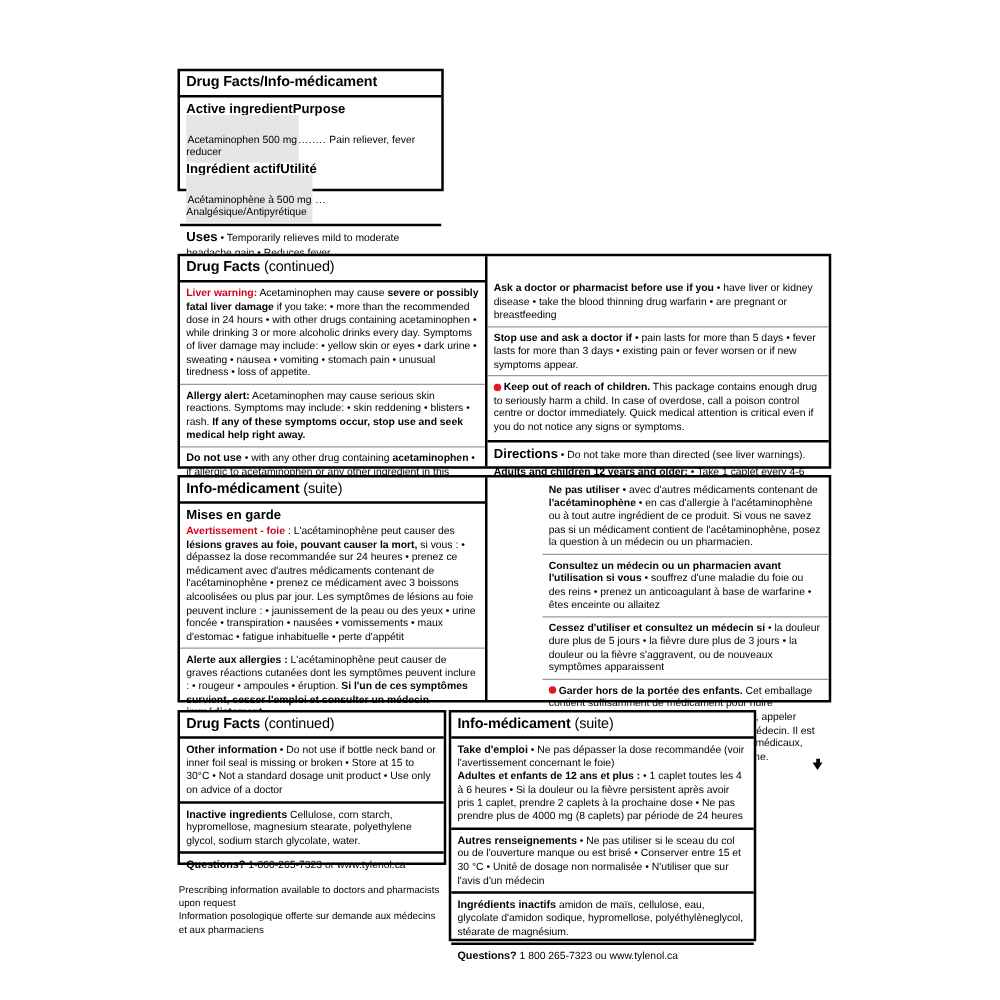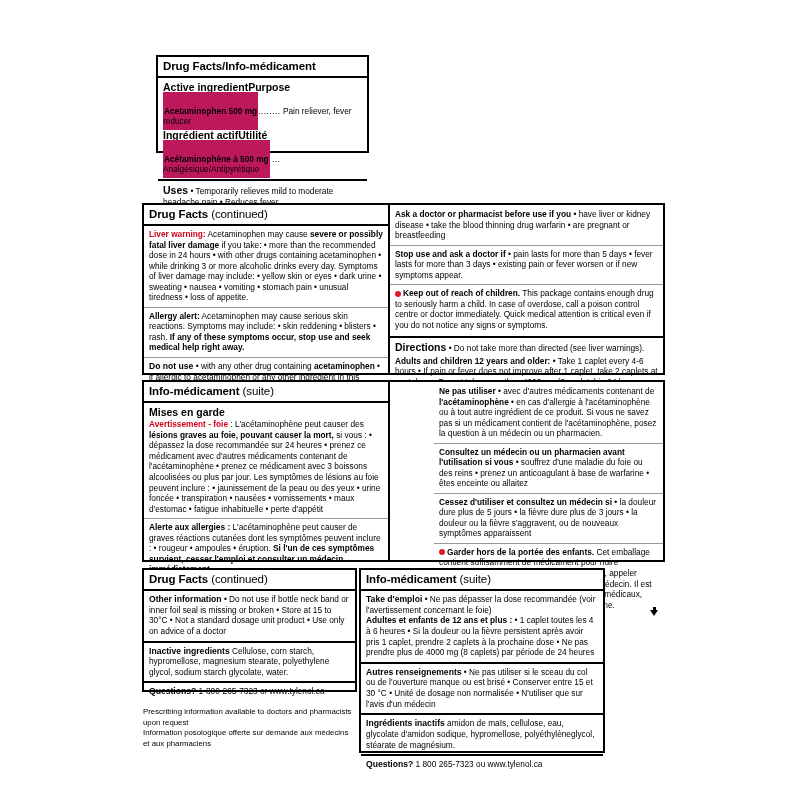--- a/index.html
+++ b/index.html
@@ -50,22 +50,22 @@
   .lead {
     font-weight: bold;
     font-size: 10.5px;
   }
   .lead-sm {
     font-weight: bold;
     font-size: 8.6px;
   }
   .red { color: #d0021b; }
   .hl {
-    background: #be185d;
-    font-weight: bold;
+    background: #e5e5e5;
+    font-weight: normal;
     padding: 14px 1px;
   }
   .dots { letter-spacing: 0.5px; }
 
   .reddot {
     display: inline-block;
     width: 6px;
     height: 6px;
     border-radius: 50%;
     background: #e01b24;
@@ -86,21 +86,21 @@
     position: absolute;
     left: -1.5px;
     top: -9px;
     width: 3px;
     height: 4px;
     background: #000;
   }
 
   
   #panel-active {
-    left: 156px; top: 55px; width: 213px; height: 98px;
+    left: 142px; top: 55px; width: 213px; height: 98px;
   }
   #panel-active .ai-row {
     display: flex;
     align-items: baseline;
   }
 
   
   #panel-en-cont {
     left: 142px; top: 203px; width: 523px; height: 172px;
     display: flex;
@@ -208,21 +208,21 @@
     <div class="sec">
       <span class="b">Allergy alert:</span><span> Acetaminophen may cause serious skin reactions. Symptoms may include: • skin reddening  • blisters  • rash. </span><span class="b">If any of these symptoms occur, stop use and seek medical help right away.</span>
     </div>
 
     <div class="sec">
       <span class="lead-sm">Do not use</span><span>  • with any other drug containing </span><span class="b">acetaminophen</span><span> • if allergic to acetaminophen or any other ingredient in this product. If you are not sure whether a drug contains acetaminophen, ask a doctor or pharmacist.</span>
     </div>
   </div>
 
   <div class="col-r">
-    <div class="sec" style="padding-top:4px;">
+    <div class="sec" style="padding-top:20px;">
       <span class="b">Ask a doctor or pharmacist before use if you</span><span>  • have liver or kidney disease  • take the blood thinning drug warfarin  • are pregnant or breastfeeding</span>
     </div>
 
     <div class="sec">
       <span class="b">Stop use and ask a doctor if</span><span>  • pain lasts for more than 5 days • fever lasts for more than 3 days  • existing pain or fever worsen or if new symptoms appear.</span>
     </div>
 
     <div class="sec" style="padding-bottom:6px;">
       <span class="reddot"></span><span class="b">Keep out of reach of children.</span><span>  This package contains enough drug to seriously harm a child. In case of overdose, call a poison control centre or doctor immediately. Quick medical attention is critical even if you do not notice any signs or symptoms.</span>
     </div>

